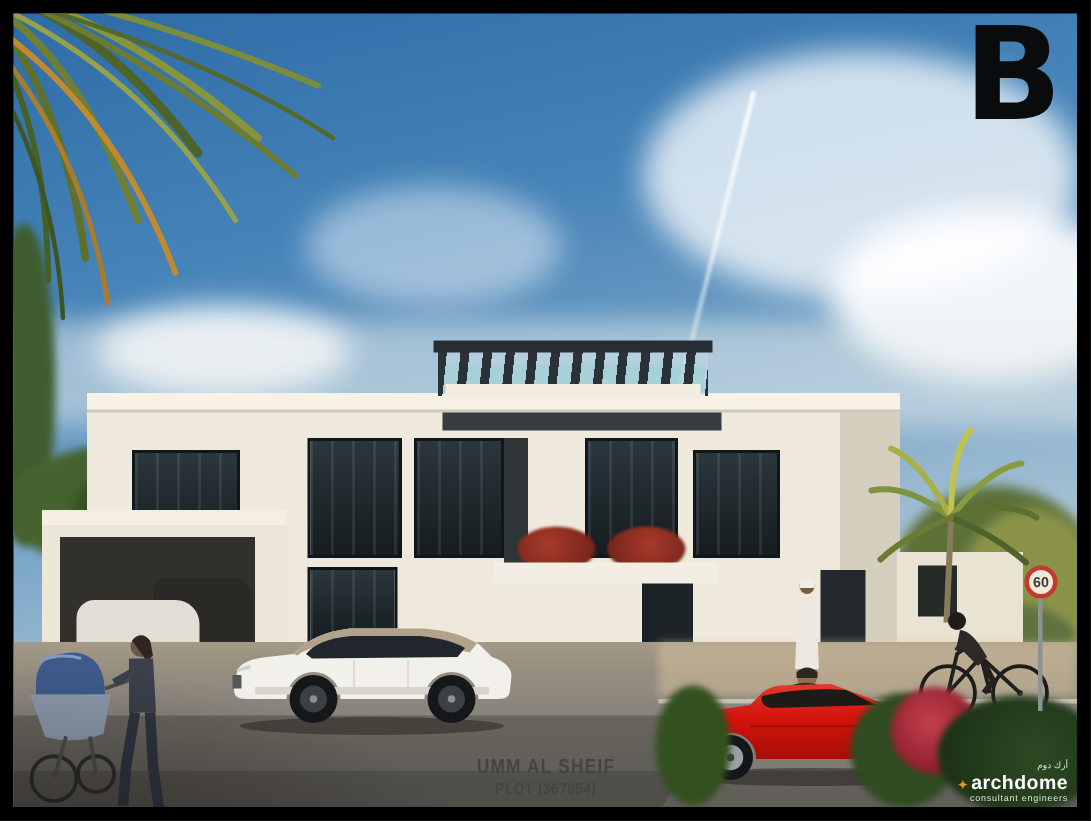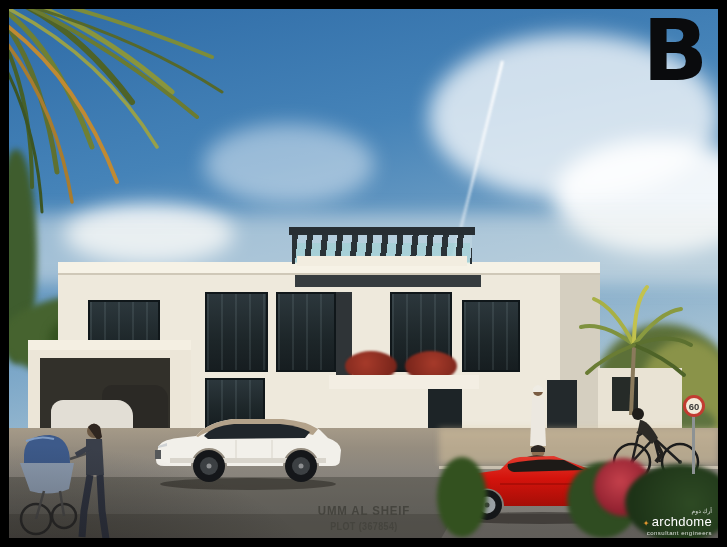--- a/index.html
+++ b/index.html
@@ -9,21 +9,21 @@
   .blob{position:absolute;border-radius:50%;}
   .cloud{position:absolute;border-radius:50%;filter:blur(10px);background:rgba(255,255,255,.75);}
   .win{position:absolute;background:linear-gradient(180deg,#2c373c 0%,#1d2629 60%,#161d20 100%);border:2px solid #10171a;box-sizing:border-box;}
   .win:after{content:"";position:absolute;inset:0;background:repeating-linear-gradient(90deg,rgba(190,215,220,.10) 0 2px,transparent 2px 14px);}
   .caption{position:absolute;left:50%;bottom:5px;transform:translateX(-50%) scaleX(.85);text-align:center;color:#45443e;line-height:1.25;white-space:nowrap;}
   .caption .l1{font-size:13.5px;font-weight:700;letter-spacing:1px;}
   .caption .l2{font-size:10.5px;font-weight:700;letter-spacing:.5px;}
   .sheet-label{position:absolute;top:2px;right:10px;font-family:"DejaVu Sans",sans-serif;font-weight:900;font-size:86px;line-height:.92;color:#0a0b0d;}
   .brand{position:absolute;right:6px;bottom:1px;text-align:right;color:#fff;line-height:1.15;}
   .brand .tiny{font-size:6px;opacity:.85;letter-spacing:.5px;}
-  .brand .name{font-size:13px;font-weight:400;letter-spacing:.3px;}
+  .brand .name{font-size:13px;font-weight:700;letter-spacing:.3px;}
   .brand .spark{color:#e2952f;font-size:8px;margin-right:2px;}
   .sign-disc{position:absolute;width:22px;height:22px;border-radius:50%;background:#f2ead9;border:3px solid #c23b31;box-sizing:border-box;display:flex;align-items:center;justify-content:center;font-size:9.5px;font-weight:700;color:#3a3a38;}
 </style>
 </head>
 <body>
 
 <div class="frame">
  <div class="scene">
 
   <div class="cloud" style="left:420px;top:25px;width:290px;height:165px;"></div>
@@ -185,21 +185,21 @@
     <circle cx="84" cy="16" r="7" fill="#6b5844"></circle>
     <path d="M78,12 Q84,5 90,12 L92,22 L88,26 Z" fill="#2f2620"></path>
     <path d="M76,24 L92,24 L94,60 L76,60 Z" fill="#3a3f4a"></path>
     <path d="M80,32 L66,40" stroke="#3a3f4a" stroke-width="5"></path>
     <path d="M80,60 L74,96 L72,122 M90,60 L92,96 L96,124" stroke="#2e3340" stroke-width="7" fill="none"></path>
     <ellipse cx="72" cy="126" rx="6" ry="3" fill="#1d1d1d"></ellipse>
     <ellipse cx="97" cy="127" rx="6" ry="3" fill="#1d1d1d"></ellipse>
   </svg>
 
   <div class="abs" style="left:683px;top:390px;width:3px;height:75px;background:#8d9294;"></div>
-  <div class="sign-disc" style="left:674px;top:386px;text-align:center;">
+  <div class="sign-disc" style="left:674px;top:368px;text-align:center;">
     <span>60</span>
   </div>
 
   <div class="abs" style="left:-60px;top:420px;width:420px;height:190px;background:radial-gradient(ellipse at 20% 100%,rgba(15,12,10,.55),rgba(15,12,10,0) 65%);"></div>
 
   <div class="sheet-label">B</div>
 
   <div class="caption">
     <div class="l1">UMM AL SHEIF</div>
     <div class="l2">PLOT (367854)</div>

